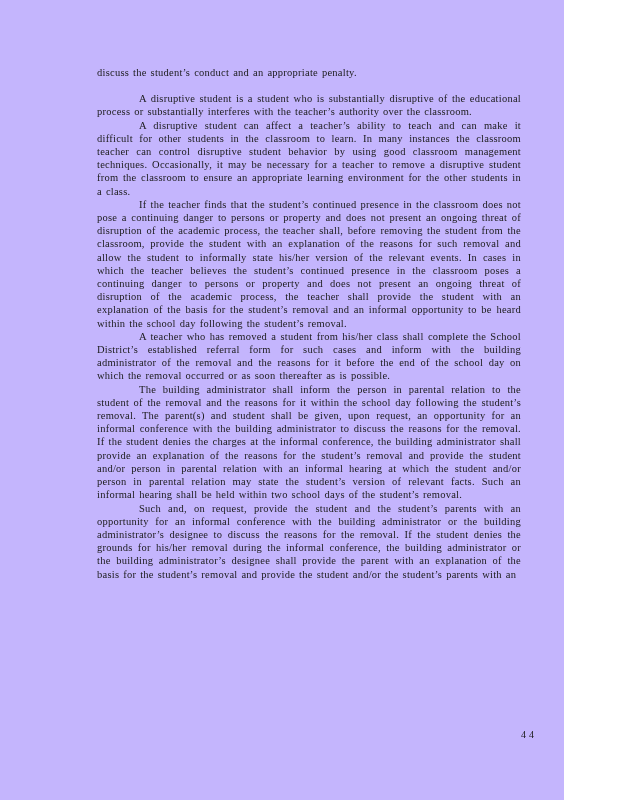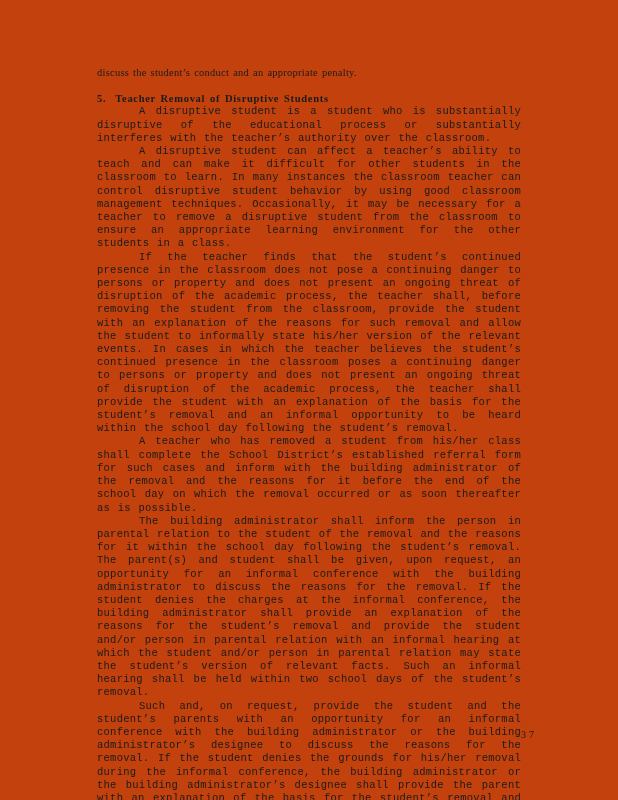--- a/index.html
+++ b/index.html
@@ -2,23 +2,23 @@
 <html><head>
 <meta charset="utf-8">
 <style>
   html, body {
     margin: 0;
     padding: 0;
     background: #ffffff;
   }
   .page {
     position: relative;
-    width: 618px;
+    width: 564px;
     height: 800px;
-    background: #c2410c;
+    background: #c4b5fd;
     font-family: "Liberation Serif", "DejaVu Serif", serif;
     color: #1b1b1b;
     overflow: hidden;
     box-sizing: border-box;
   }
   .content {
     position: absolute;
     left: 97px;
     top: 66px;
     width: 424px;
@@ -39,46 +39,42 @@
     word-spacing: 1.5px;
   }
   .heading .heading-number {
     display: inline-block;
     margin-right: 9px;
   }
   .para {
     margin: 0;
     text-indent: 42px;
     text-align: justify;
-    font-family: Liberation Mono, monospace;
   }
   .page-number {
     position: absolute;
     left: 521px;
     top: 729px;
     font-size: 10px;
     letter-spacing: 3px;
     color: #1b1b1b;
   }
 </style>
 </head>
 <body>
 
 <div class="page">
   <div class="content">
 
     <p class="continuation">discuss the student’s conduct and an appropriate penalty.</p>
 
-    <h2 class="heading">
-      <span class="heading-number">5.</span><span>Teacher Removal of Disruptive Students</span>
-    </h2>
 
     <p class="para">A disruptive student is a student who is substantially disruptive of the educational process or substantially interferes with the teacher’s authority over the classroom.</p>
     <p class="para">A disruptive student can affect a teacher’s ability to teach and can make it difficult for other students in the classroom to learn. In many instances the classroom teacher can control disruptive student behavior by using good classroom management techniques. Occasionally, it may be necessary for a teacher to remove a disruptive student from the classroom to ensure an appropriate learning environment for the other students in a class.</p>
     <p class="para">If the teacher finds that the student’s continued presence in the classroom does not pose a continuing danger to persons or property and does not present an ongoing threat of disruption of the academic process, the teacher shall, before removing the student from the classroom, provide the student with an explanation of the reasons for such removal and allow the student to informally state his/her version of the relevant events. In cases in which the teacher believes the student’s continued presence in the classroom poses a continuing danger to persons or property and does not present an ongoing threat of disruption of the academic process, the teacher shall provide the student with an explanation of the basis for the student’s removal and an informal opportunity to be heard within the school day following the student’s removal.</p>
     <p class="para">A teacher who has removed a student from his/her class shall complete the School District’s established referral form for such cases and inform with the building administrator of the removal and the reasons for it before the end of the school day on which the removal occurred or as soon thereafter as is possible.</p>
     <p class="para">The building administrator shall inform the person in parental relation to the student of the removal and the reasons for it within the school day following the student’s removal. The parent(s) and student shall be given, upon request, an opportunity for an informal conference with the building administrator to discuss the reasons for the removal. If the student denies the charges at the informal conference, the building administrator shall provide an explanation of the reasons for the student’s removal and provide the student and/or person in parental relation with an informal hearing at which the student and/or person in parental relation may state the student’s version of relevant facts. Such an informal hearing shall be held within two school days of the student’s removal.</p>
     <p class="para">Such and, on request, provide the student and the student’s parents with an opportunity for an informal conference with the building administrator or the building administrator’s designee to discuss the reasons for the removal. If the student denies the grounds for his/her removal during the informal conference, the building administrator or the building administrator’s designee shall provide the parent with an explanation of the basis for the student’s removal and provide the student and/or the student’s parents with an</p>
 
   </div>
 
-  <div class="page-number">37</div>
+  <div class="page-number">44</div>
 </div>
 
 </body></html>

